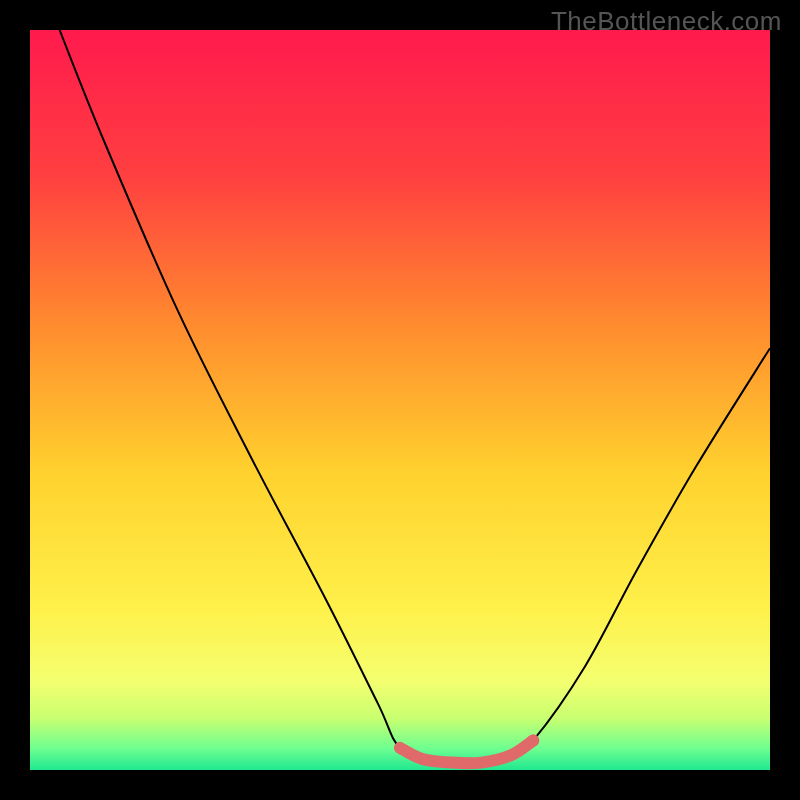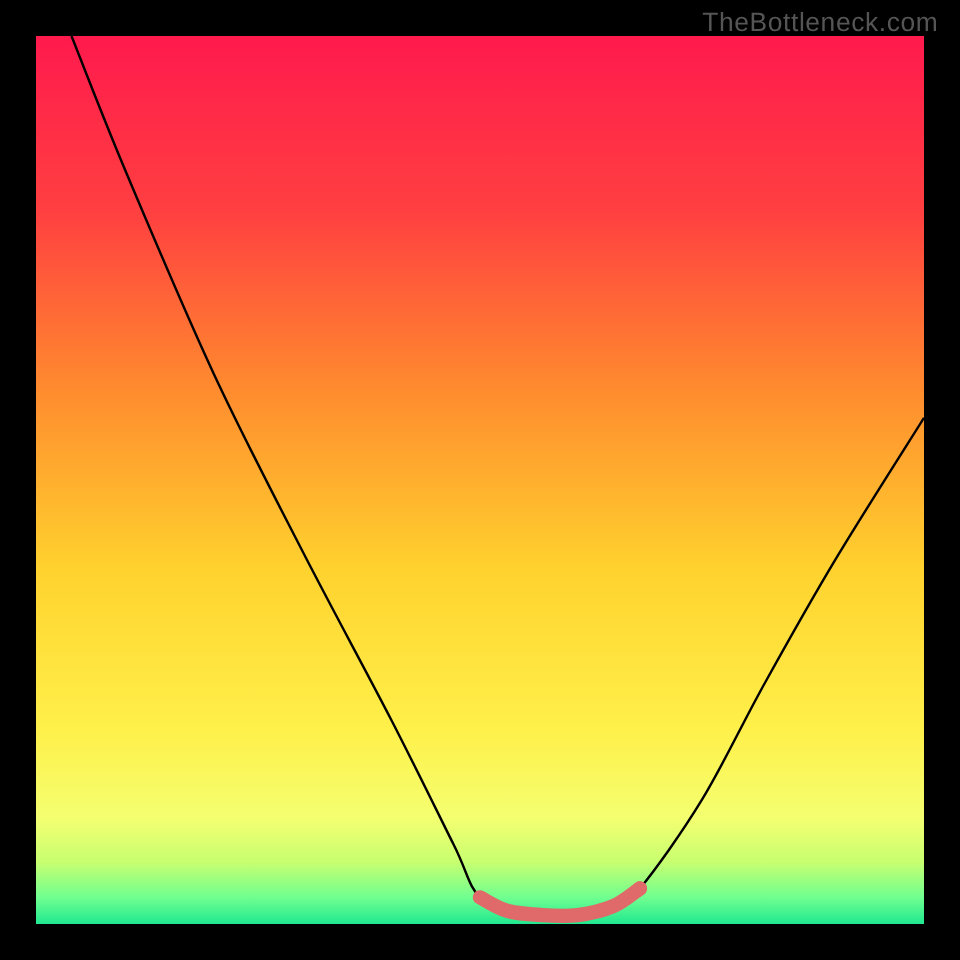--- a/index.html
+++ b/index.html
@@ -15,21 +15,21 @@
     position: relative;
     width: 800px;
     height: 800px;
     background: #000;
   }
   .watermark {
     position: absolute;
     top: 6px;
     right: 18px;
     color: #555;
-    font-size: 22px;
+    font-size: 26px;
     letter-spacing: 0.5px;
     z-index: 10;
   }
   svg {
     position: absolute;
     left: 0;
     top: 0;
   }
 </style>
 </head>

